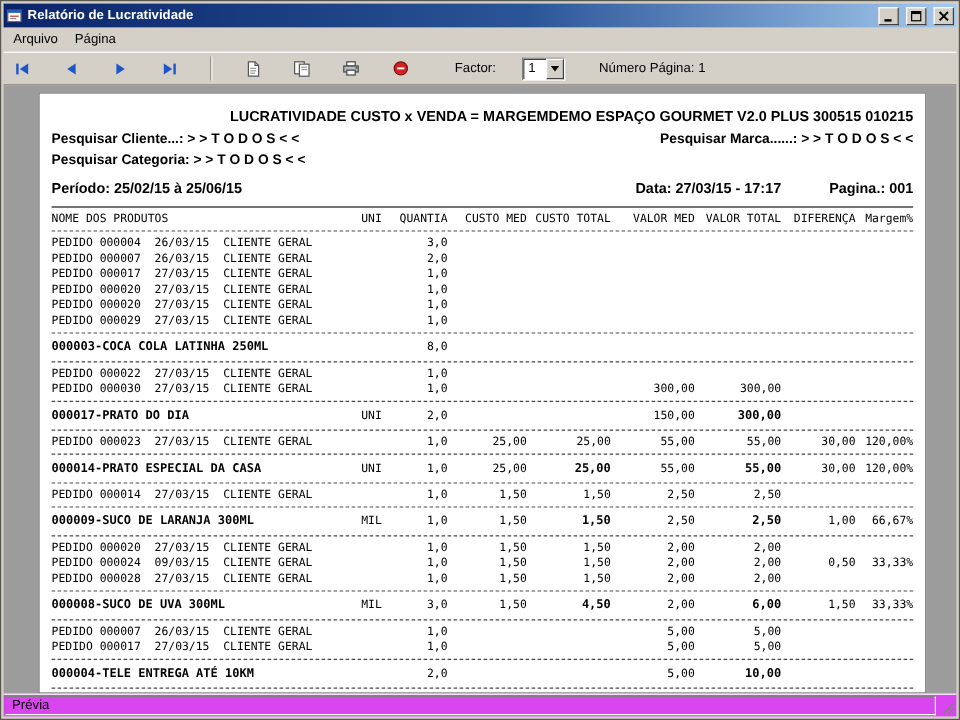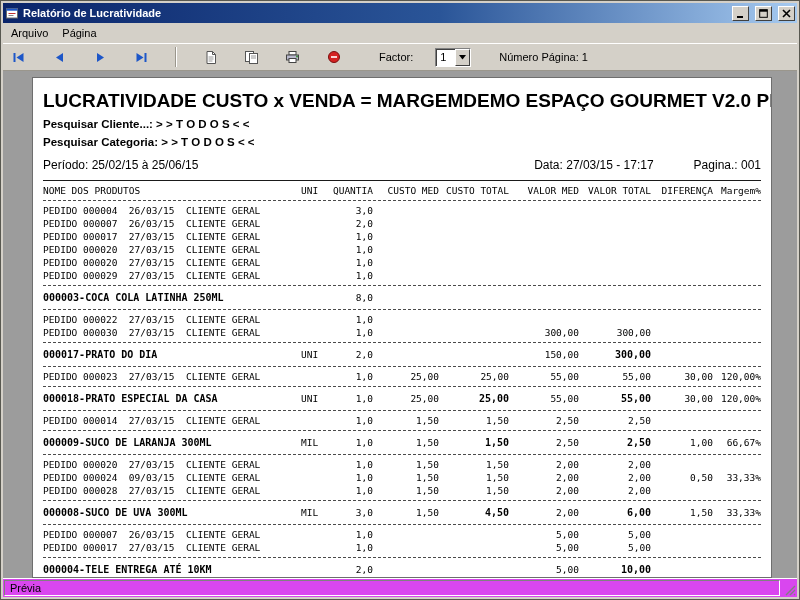--- a/index.html
+++ b/index.html
@@ -73,23 +73,23 @@
     background: #9c9c9c;
     padding: 6px 29px 0 29px;
   }
   .page {
     width: 740px; height: 100%;
     background: #ffffff;
     border: 1px solid #6e6e6e;
     padding: 12px 10px 0 10px;
     overflow: hidden;
   }
-  .rpt-titles { display: flex; justify-content: space-between; font-size: 19px; font-weight: bold; white-space: nowrap; }
+  .rpt-titles { display: flex; justify-content: flex-end; font-size: 12px; font-weight: bold; white-space: nowrap; }
   .rpt-filter { display: flex; justify-content: space-between; font-size: 11.5px; font-weight: bold; margin-top: 6px; white-space: nowrap; }
-  .rpt-meta { display: flex; font-size: 12px; font-weight: normal; margin-top: 10px; white-space: nowrap; }
+  .rpt-meta { display: flex; font-size: 12px; font-weight: bold; margin-top: 10px; white-space: nowrap; }
   .m-periodo { flex: 1; }
   .m-pagina { margin-left: 40px; }
   .solid-line { border-top: 1px solid #1a1a1a; margin: 8px 0 3px 0; }
 
   .rtable { font-family: "DejaVu Sans Mono", "Liberation Mono", monospace; font-size: 9.5px; color: #000; }
   .trow { display: grid; grid-template-columns: 258px 26px 46px 66px 70px 70px 72px 62px 48px; line-height: 13px; }
   .tcell { white-space: pre; overflow: hidden; text-align: right; }
   .tcell.c0, .tcell.c1 { text-align: left; }
   .trow.thead { font-weight: normal; }
   .trow.summary { padding: 2px 0; }
@@ -216,20 +216,21 @@
   </div>
 
   <div class="content">
     <div class="page">
       <div class="rpt-titles">
         <span>LUCRATIVIDADE CUSTO x VENDA = MARGEM</span>
         <span>DEMO ESPAÇO GOURMET V2.0 PLUS 300515 010215</span>
       </div>
       <div class="rpt-filter">
         <span>Pesquisar Cliente...: &gt; &gt; T O D O S &lt; &lt;</span>
+        <span>Pesquisar Marca......: &gt; &gt; T O D O S &lt; &lt;</span>
       </div>
       <div class="rpt-filter">
         <span>Pesquisar Categoria: &gt; &gt; T O D O S &lt; &lt;</span>
       </div>
       <div class="rpt-meta">
         <span class="m-periodo">Período: 25/02/15 à 25/06/15</span>
         <span class="m-data">Data: 27/03/15 - 17:17</span>
         <span class="m-pagina">Pagina.: 001</span>
       </div>
       <div class="solid-line"></div>
@@ -366,21 +367,21 @@
             <div class="tcell c2">1,0</div>
             <div class="tcell c3">25,00</div>
             <div class="tcell c4">25,00</div>
             <div class="tcell c5">55,00</div>
             <div class="tcell c6">55,00</div>
             <div class="tcell c7">30,00</div>
             <div class="tcell c8">120,00%</div>
           </div>
           <div class="sep"></div>
           <div class="trow summary">
-            <div class="tcell c0">000018-PRATO ESPECIAL DA CASA</div>
+            <div class="tcell c0">000014-PRATO ESPECIAL DA CASA</div>
             <div class="tcell c1">UNI</div>
             <div class="tcell c2">1,0</div>
             <div class="tcell c3">25,00</div>
             <div class="tcell c4">25,00</div>
             <div class="tcell c5">55,00</div>
             <div class="tcell c6">55,00</div>
             <div class="tcell c7">30,00</div>
             <div class="tcell c8">120,00%</div>
           </div>
           <div class="sep"></div>

